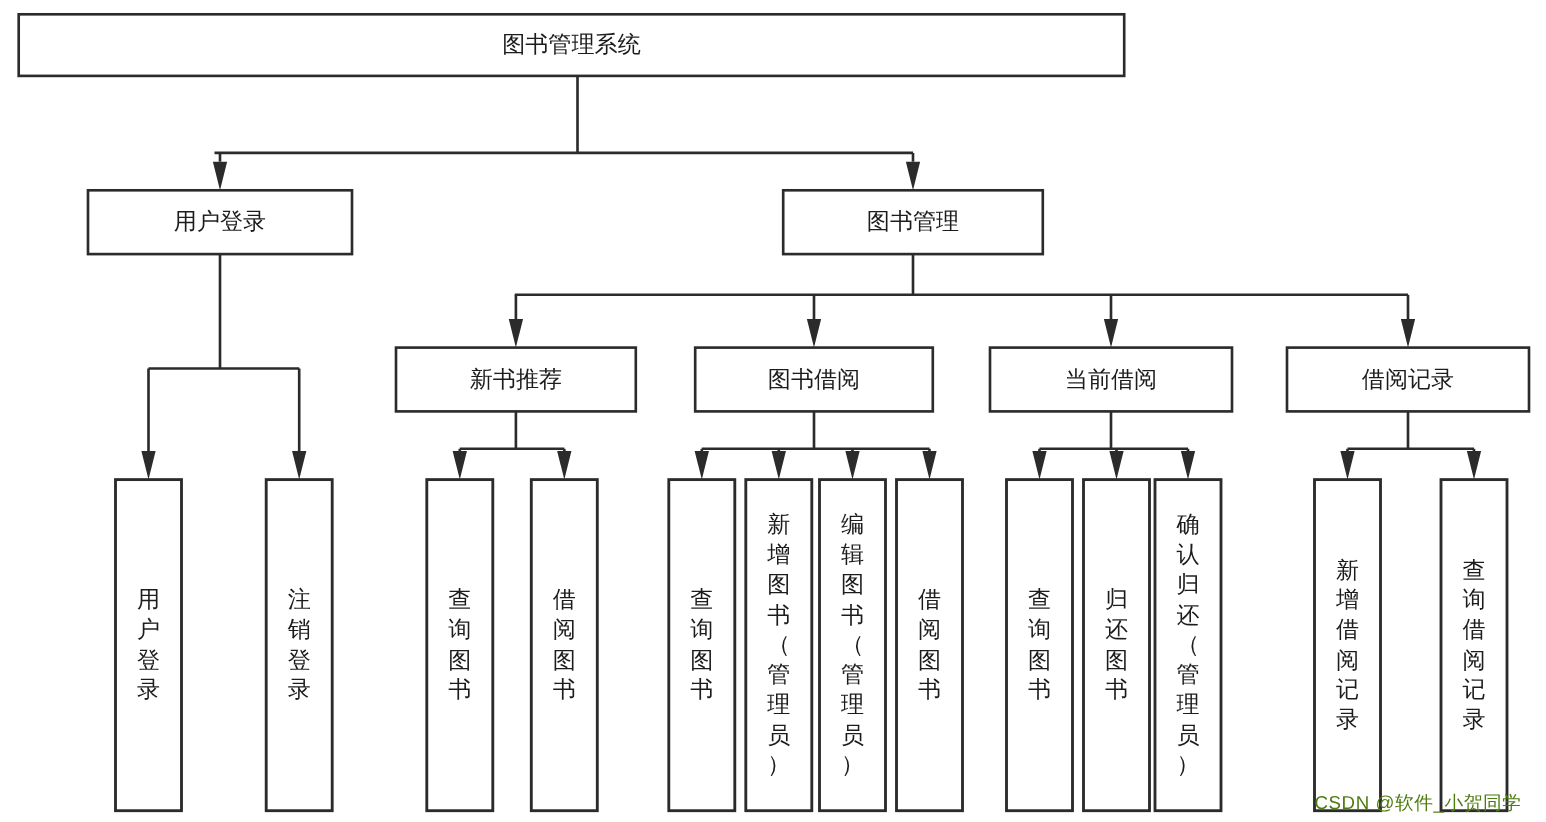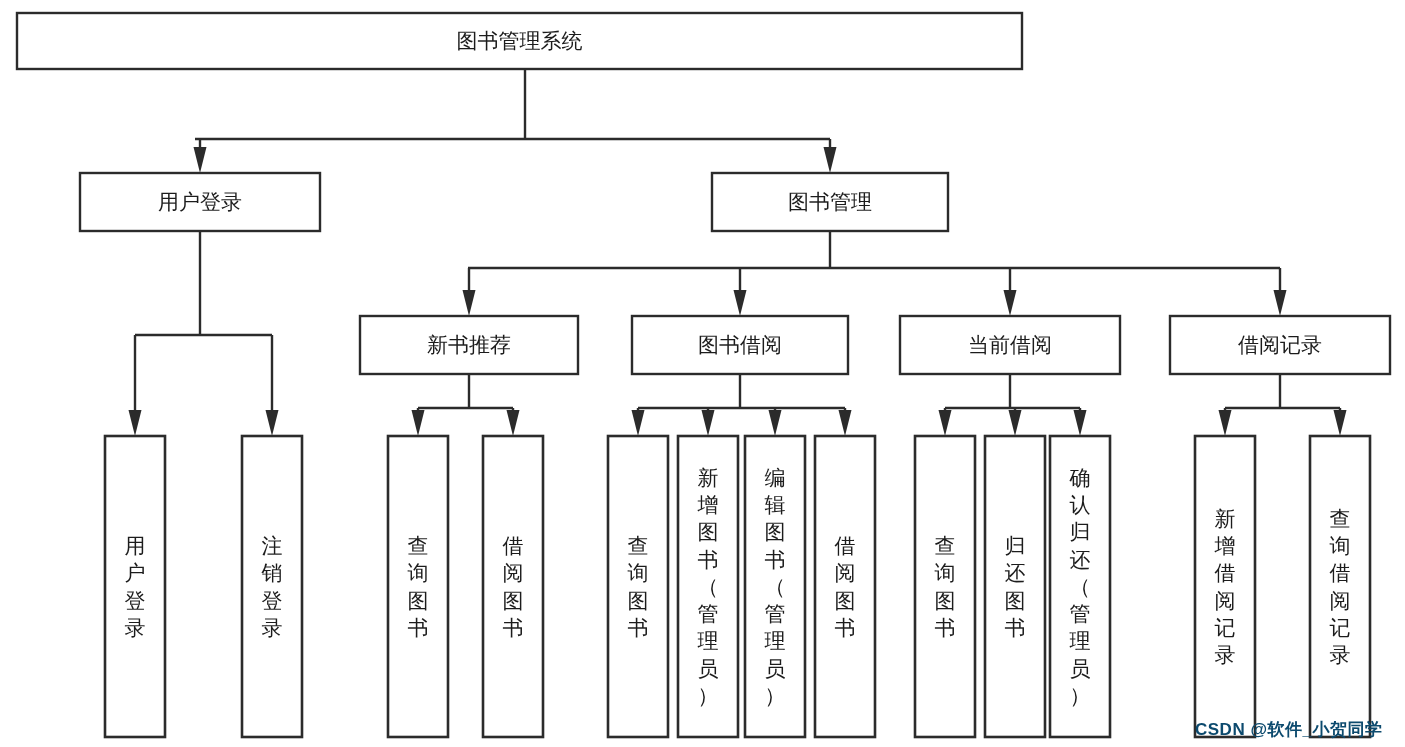--- a/index.html
+++ b/index.html
@@ -71,25 +71,24 @@
     text-align: center;
     white-space: pre;
   }
   .leaf-label-wrap span {
     display: block;
   }
   .watermark {
     position: absolute;
     font-family: "Liberation Sans", "DejaVu Sans", sans-serif;
     font-size: 17px;
-    color: #0c4a6e;
+    color: #4d7c0f;
     letter-spacing: 0.5px;
     white-space: nowrap;
     pointer-events: none;
-    font-weight: bold;
   }
 </style>
 </head>
 <body>
 
 <div id="diagram-root">
   <svg class="diagram-canvas" id="diagram-canvas" viewBox="0 0 1405 747" xmlns="http://www.w3.org/2000/svg">
     <g id="layer-edges">
         <line x1="525" y1="69" x2="525" y2="139" class="edge-line"></line>
         <line x1="195" y1="139" x2="830" y2="139" class="edge-line"></line>

